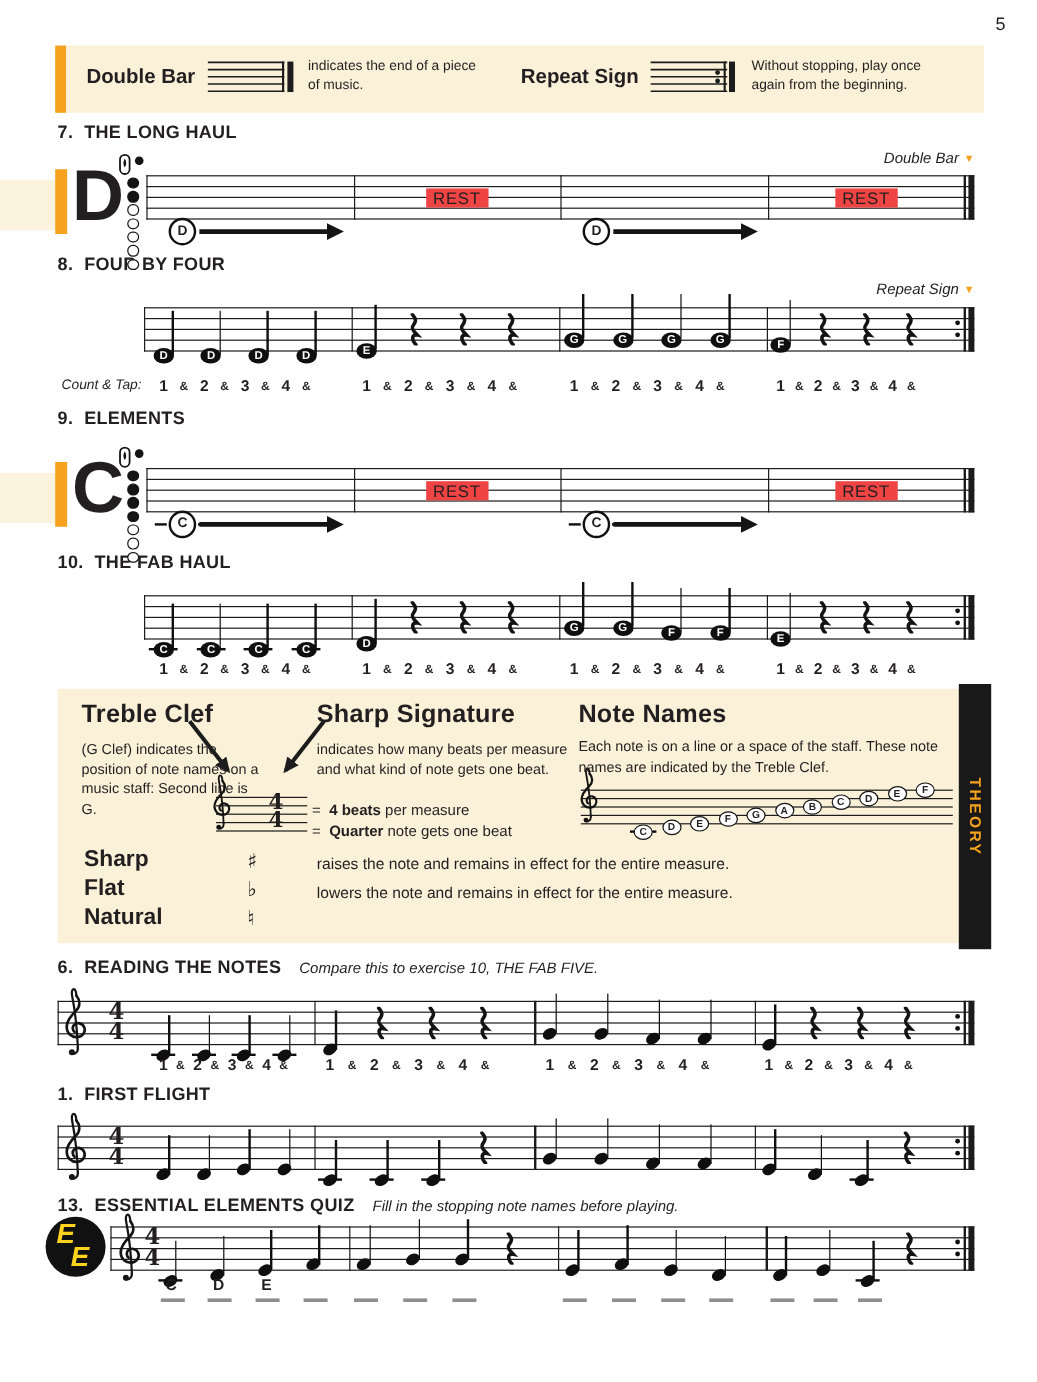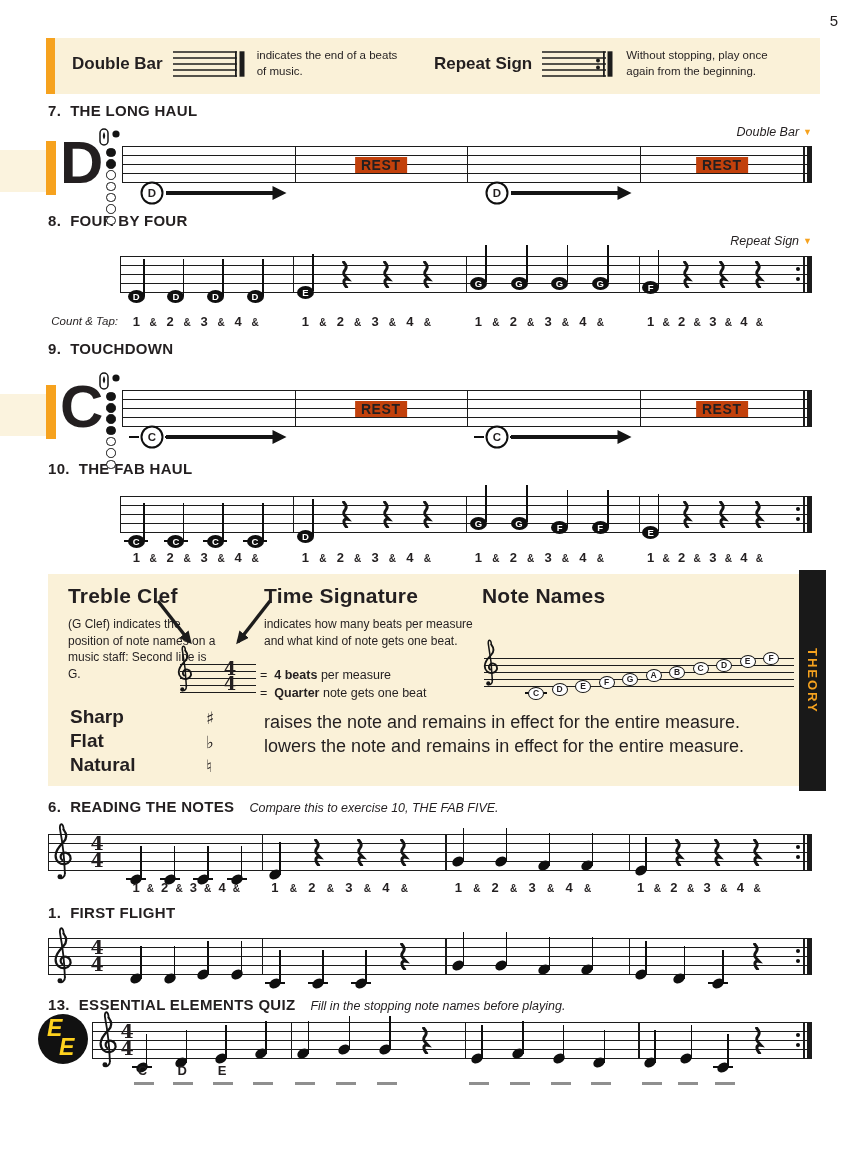--- a/index.html
+++ b/index.html
@@ -7,21 +7,21 @@
 .abs{position:absolute}
 .sline{position:absolute;height:1.4px;background:#1c1c1c}
 .vbar{position:absolute;width:1.4px;background:#1c1c1c}
 .thickbar{width:5.5px}
 .lhead{position:absolute;width:17px;height:13px;background:#0f0f0f;border-radius:50%;color:#fff;font-size:9.5px;font-weight:800;line-height:13.5px;text-align:center}
 .phead{position:absolute;width:12px;height:8.8px;background:#0f0f0f;border-radius:55% 45% 55% 45%;transform:rotate(-21deg)}
 .stem{position:absolute;width:1.6px;background:#0f0f0f}
 .ledg{position:absolute;height:1.5px;background:#0f0f0f}
 .cnum{position:absolute;transform:translateX(-50%);font-size:13px;font-weight:800}
 .camp{position:absolute;transform:translateX(-50%);font-size:10px;font-weight:700}
-.resttxt{position:absolute;transform:translateX(-50%);font-weight:700;font-size:14px;letter-spacing:.6px;background:#c2410c;padding:0 6px}
+.resttxt{position:absolute;transform:translateX(-50%);font-weight:400;font-size:14px;letter-spacing:.6px;background:#ef4444;padding:0 6px}
 .holdc{position:absolute;width:23px;height:23px;border:2.2px solid #0f0f0f;border-radius:50%;background:#fff;font-size:11.5px;font-weight:800;text-align:center;line-height:19px;transform:translate(-50%,-50%);box-sizing:border-box}
 .dot{position:absolute;width:4.4px;height:4.4px;border-radius:50%;background:#0f0f0f}
 .exh{position:absolute;left:48px;display:flex;align-items:baseline;gap:9px}
 .exnum,.extitle{font-size:15px;font-weight:800;letter-spacing:.3px}
 .exsub{font-style:italic;font-size:12.5px;margin-left:6px;font-weight:400}
 .annot{position:absolute;right:52px;font-style:italic;font-size:12.5px;display:flex;align-items:center;gap:4px}
 .annot .tri{color:#f6a21e;font-size:9px;font-style:normal}
 .bigletter{position:absolute;font-size:60px;font-weight:900;line-height:56px;letter-spacing:-2px}
 .cream-tab{position:absolute;background:#fbf3de}
 .orange-bar{position:absolute;background:#f6a21e}
@@ -35,21 +35,21 @@
 .bdesc{font-size:11.5px;line-height:1.35}
 .pagenum{position:absolute;right:26px;top:12px;font-size:15px}
 .theory-box{position:absolute;left:48px;top:574px;width:752px;height:212px;background:#faf1d8}
 .tb-title{position:absolute;font-size:21px;font-weight:800;letter-spacing:.2px}
 .tb-body{position:absolute;font-size:12px;line-height:1.38}
 .tb-point{position:absolute;font-size:12.5px}
 .tb-point b{font-weight:800}
 .tb-point .eq{display:inline-block;margin-right:7px}
 .acc-name{position:absolute;font-size:19px;font-weight:700}
 .acc-sym{position:absolute;font-size:17px;font-family:"DejaVu Sans",sans-serif}
-.acc-desc{position:absolute;font-size:18px}
+.acc-desc{position:absolute;font-size:13px}
 .nnoval{position:absolute;width:16px;height:13px;border:1.6px solid #141414;border-radius:50%;background:#fff;font-size:8.5px;font-weight:800;text-align:center;line-height:11px;box-sizing:border-box}
 .theory-tab{position:absolute;left:799px;top:570px;width:27px;height:221px;background:#191919;color:#f6a21e;display:flex;align-items:center;justify-content:center}
 .theory-tab span{writing-mode:vertical-rl;font-weight:800;font-size:13px;letter-spacing:2px}
 .blank{position:absolute;width:20px;height:2.6px;background:#8f8f8f;transform:translateX(-50%)}
 .bletter{position:absolute;transform:translateX(-50%);font-size:13px;font-weight:700}
 .eelogo{position:absolute;left:38px;top:1014px;width:50px;height:50px;border-radius:50%;background:#111;overflow:hidden}
 .eelogo span{position:absolute;color:#ffd21e;font-weight:800;font-style:italic;font-size:23px;line-height:23px}
 .countprefix{position:absolute;font-style:italic;font-size:11.5px}
 .tsig{position:absolute;width:18px;text-align:center;font-family:"DejaVu Serif",serif;font-weight:800}
 .tsig div{font-size:19px;line-height:17.6px}
@@ -70,21 +70,21 @@
             <line x1="0" y1="5" x2="64" y2="5"></line>
             <line x1="0" y1="11" x2="64" y2="11"></line>
             <line x1="0" y1="17" x2="64" y2="17"></line>
             <line x1="0" y1="23" x2="64" y2="23"></line>
             <line x1="0" y1="29" x2="64" y2="29"></line>
           </g>
           <rect x="62" y="4.3" width="1.8" height="25.4" fill="#1c1c1c"></rect>
           <rect x="66.5" y="4.3" width="5" height="25.4" fill="#1c1c1c"></rect>
         </svg>
       </span>
-    <span class="bdesc" style="width:150px">indicates the end of a beats of music.</span>
+    <span class="bdesc" style="width:150px">indicates the end of a piece of music.</span>
   </div>
   <div class="bitem" style="left:388px">
     <span class="bterm">Repeat Sign</span>
     <span>
         <svg width="74" height="34" viewBox="0 0 74 34">
           <g stroke="#1c1c1c" stroke-width="1.3">
             <line x1="0" y1="5" x2="64" y2="5"></line>
             <line x1="0" y1="11" x2="64" y2="11"></line>
             <line x1="0" y1="17" x2="64" y2="17"></line>
             <line x1="0" y1="23" x2="64" y2="23"></line>
@@ -114,21 +114,21 @@
   <span class="extitle">FOUR BY FOUR</span>
 </div>
 <div class="annot" style="top:234px">
   <span>Repeat Sign</span>
   <span class="tri">▼</span>
 </div>
 <div class="countprefix" style="left:28px;top:315px;width:90px;text-align:right">Count &amp; Tap:</div>
 
 <div class="exh" style="top:340px">
   <span class="exnum">9.</span>
-  <span class="extitle">TOUCHDOWN</span>
+  <span class="extitle">ELEMENTS</span>
 </div>
 
 <div class="exh" style="top:460px">
   <span class="exnum">10.</span>
   <span class="extitle">THE FAB HAUL</span>
 </div>
 
 <div class="exh" style="top:798px">
   <span class="exnum">6.</span>
   <span class="extitle">READING THE NOTES</span>
@@ -158,25 +158,26 @@
     <svg width="140" height="60" viewBox="0 0 140 60">
       <defs>
           <marker id="ah" markerUnits="userSpaceOnUse" markerWidth="15" markerHeight="13" refX="10" refY="6" orient="auto">
             <path d="M0,0 L13,6 L0,12 Z" fill="#1c1c1c"></path>
           </marker>
         </defs>
       <line x1="14" y1="3" x2="46" y2="44" stroke="#1c1c1c" stroke-width="3.4" marker-end="url(#ah)"></line>
       <line x1="126" y1="3" x2="94" y2="44" stroke="#1c1c1c" stroke-width="3.4" marker-end="url(#ah)"></line>
     </svg>
   </div>
-  <div class="tb-title" style="left:216px;top:10px">Time Signature</div>
+  <div class="tb-title" style="left:216px;top:10px">Sharp Signature</div>
   <div class="tb-body" style="left:216px;top:42px;width:220px">indicates how many beats per measure and what kind of note gets one beat.</div>
   <div class="tb-point" style="left:212px;top:94px"><span class="eq">=</span><b>4 beats</b><span> per measure</span></div>
   <div class="tb-point" style="left:212px;top:112px"><span class="eq">=</span><b>Quarter</b><span> note gets one beat</span></div>
   <div class="tb-title" style="left:434px;top:10px">Note Names</div>
+  <div class="tb-body" style="left:434px;top:40px;width:336px">Each note is on a line or a space of the staff. These note names are indicated by the Treble Clef.</div>
   <div class="acc-name" style="left:22px;top:132px">Sharp</div>
   <div class="acc-sym" style="left:158px;top:134px">♯</div>
   <div class="acc-desc" style="left:216px;top:138px">raises the note and remains in effect for the entire measure.</div>
   <div class="acc-name" style="left:22px;top:156px">Flat</div>
   <div class="acc-sym" style="left:158px;top:158px">♭</div>
   <div class="acc-desc" style="left:216px;top:162px">lowers the note and remains in effect for the entire measure.</div>
   <div class="acc-name" style="left:22px;top:180px">Natural</div>
   <div class="acc-sym" style="left:158px;top:182px">♮</div>
 <div class="sline" style="left: 132px; top: 90px; width: 76px; height: 1.2px;"></div>
     <div class="sline" style="left: 132px; top: 97px; width: 76px; height: 1.2px;"></div>

